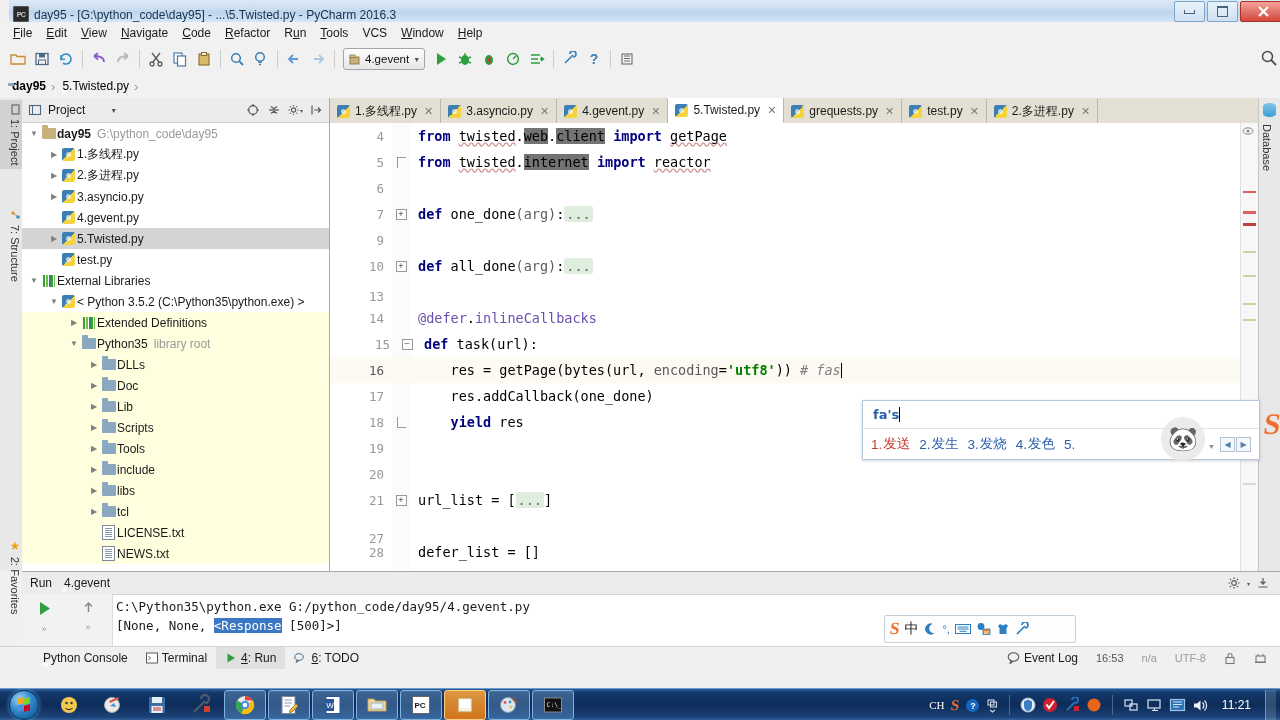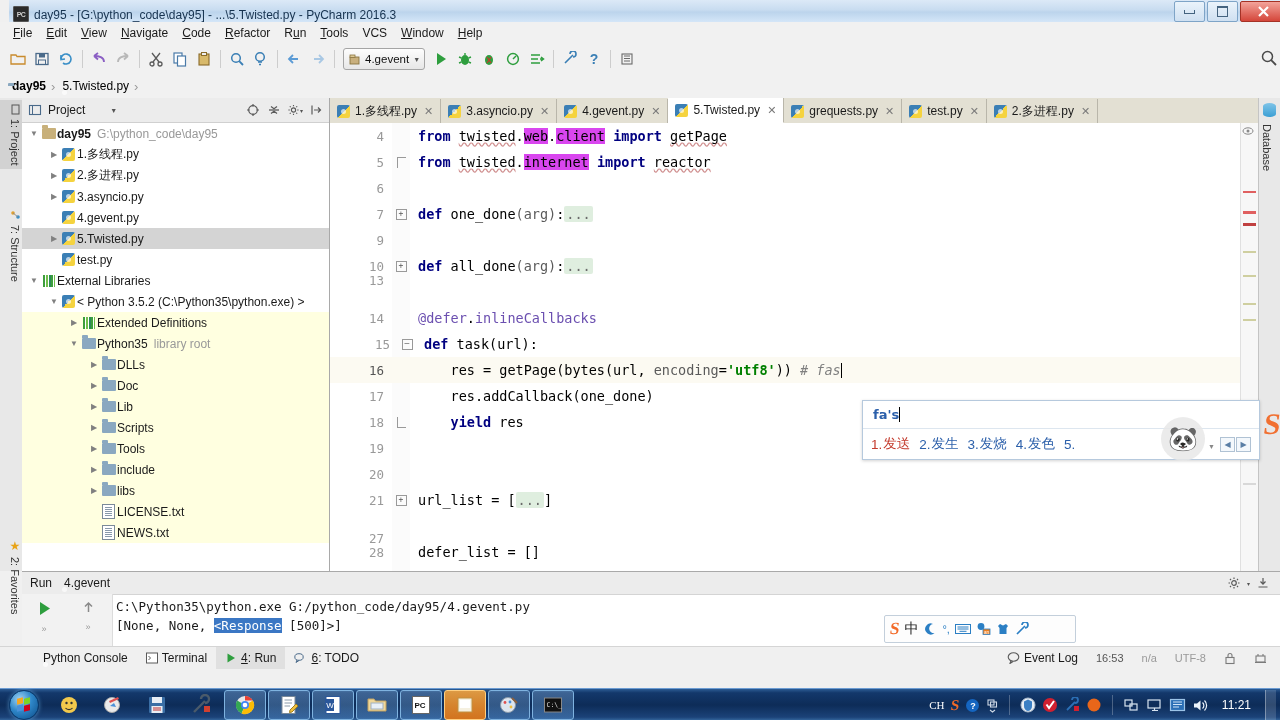--- a/index.html
+++ b/index.html
@@ -217,21 +217,21 @@
   .fold {
     width: 18px; flex: none; display: flex; align-items: center; justify-content: center;
     color: #8a8a8a; font-size: 9px;
   }
   .ctext { padding-left: 8px; white-space: pre; }
   .kw { color: #000080; font-weight: bold; }
   .str { color: #008000; font-weight: bold; }
   .cmt { color: #808080; font-style: italic; }
   .deco { color: #6b4fb0; }
   .param { color: #5a5a5a; }
-  .hlw { background: #d946ef; }
+  .hlw { background: #737373; }
   .squig-r { text-decoration: underline wavy #d09090; text-decoration-skip-ink: none; }
   .ellipsis { background: #dfeedf; color: #6a6a6a; padding: 0 2px; border-radius:2px;}
   .caret {
     display:inline-block; width:1px; height:15px; background:#000;
     vertical-align:-3px;
   }
 
   
   .ime-popup {
     position: absolute; left: 862px; top: 400px; width: 396px; height: 58px;
@@ -787,20 +787,28 @@
         <div class="trow lib">
           <span style="width:66px;flex:none;"></span>
           <span class="arrow right"></span>
           <span class="ticon">
             <span class="folder-ico"></span>
           </span>
           <span class="tlabel">libs</span>
         </div>
         <div class="trow lib">
           <span style="width:66px;flex:none;"></span>
+          <span class="arrow right"></span>
+          <span class="ticon">
+            <span class="folder-ico"></span>
+          </span>
+          <span class="tlabel">tcl</span>
+        </div>
+        <div class="trow lib">
+          <span style="width:66px;flex:none;"></span>
           <span class="arrow"></span>
           <span class="ticon">
             <span class="txt-ico"></span>
           </span>
           <span class="tlabel">LICENSE.txt</span>
         </div>
         <div class="trow lib">
           <span style="width:66px;flex:none;"></span>
           <span class="arrow"></span>
           <span class="ticon">
@@ -884,21 +892,21 @@
             <span class="fold"></span>
             <span class="ctext"></span>
           </div>
           <div class="cl" style="top: 130px;">
             <span class="lnum">10</span>
             <span class="fold">
               <span style="border:1px solid #999;width:9px;height:9px;line-height:7px;text-align:center;font-size:8px;color:#555;">+</span>
             </span>
             <span class="ctext"><span class="kw">def</span> all_done<span class="param">(arg)</span>:<span class="ellipsis">...</span></span>
           </div>
-          <div class="cl" style="top: 144px;">
+          <div class="cl" style="top: 160px;">
             <span class="lnum">13</span>
             <span class="fold"></span>
             <span class="ctext"></span>
           </div>
           <div class="cl" style="top: 182px;">
             <span class="lnum">14</span>
             <span class="fold"></span>
             <span class="ctext"><span class="deco">@defer</span>.<span class="deco">inlineCallbacks</span></span>
           </div>
           <div class="cl" style="top: 208px; padding-left: 6px;">

